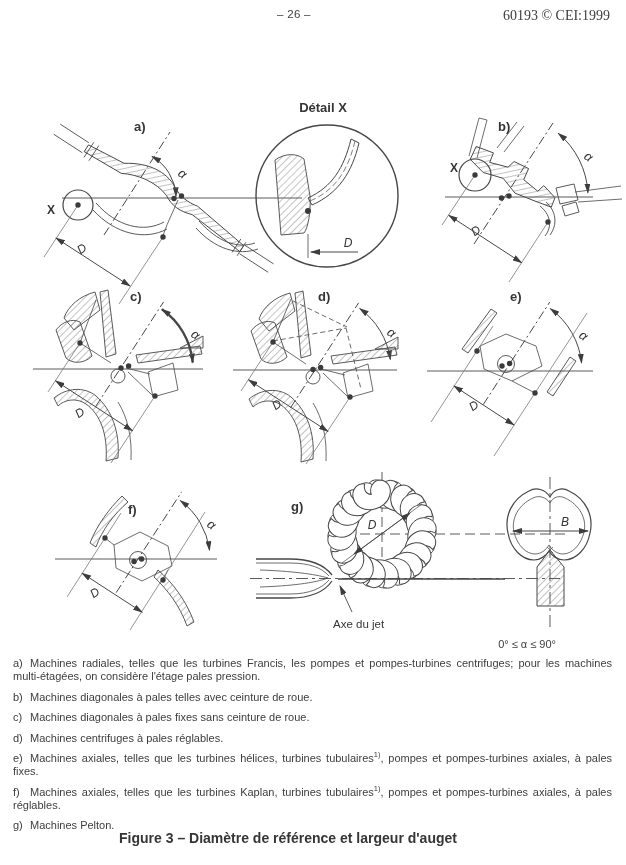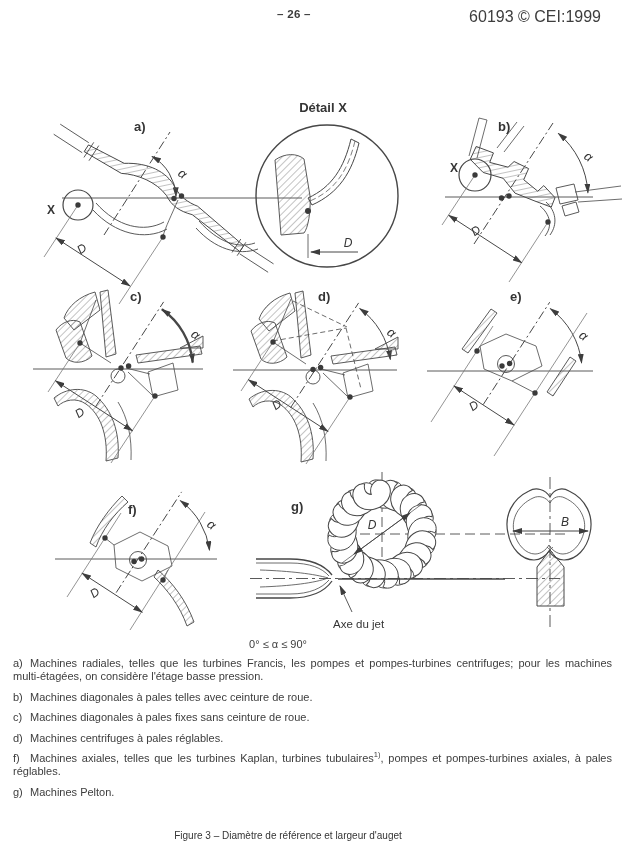--- a/index.html
+++ b/index.html
@@ -1,27 +1,27 @@
 <!DOCTYPE html>
 <html><head>
 <meta charset="utf-8">
 <style>
   html,body{margin:0;padding:0;background:#e8e8e8;}
   .page{position:relative;width:626px;height:865px;background:#ffffff;
         font-family:"Liberation Sans", sans-serif;color:#3d3d3d;overflow:hidden;margin:0 auto;}
-  .hdr-page{position:absolute;top:8px;left:277px;font-size:11.5px;letter-spacing:.3px;font-weight:bold;}
-  .hdr-ref{position:absolute;top:8px;right:25px;font-size:16px;}
+  .hdr-page{position:absolute;top:8px;left:277px;font-size:11.5px;letter-spacing:.3px;}
+  .hdr-ref{position:absolute;top:8px;right:16px;font-size:14px;font-family:Liberation Serif, serif;}
   .figure-svg{position:absolute;top:0;left:0;}
-  .constraint{position:absolute;top:638px;left:0;width:556px;text-align:center;font-size:11px;}
+  .constraint{position:absolute;top:638px;left:0;width:556px;text-align:right;font-size:11px;}
   .notes{position:absolute;top:657px;left:13px;width:599px;font-size:11px;line-height:13px;text-align:justify;}
   .note{margin-bottom:7.5px;}
   .nlab{display:inline-block;width:17px;}
   .note sup{font-size:7.5px;line-height:0;}
   .caption{position:absolute;top:830px;left:0;width:576px;text-align:center;
-           font-weight:normal;font-size:10px;color:#353535;}
+           font-weight:bold;font-size:14px;color:#353535;}
   svg text{fill:#353535;}
   .plabel{font-weight:bold;font-size:13px;}
   .xlabel{font-weight:bold;font-size:12px;}
   .dimlabel{font-style:italic;font-size:12px;}
   .alphalabel{font-style:italic;font-size:13px;}
   .plainlabel{font-size:11.5px;}
 </style>
 </head>
 <body>
 
@@ -292,23 +292,24 @@
       <line x1="547" y1="547" x2="553" y2="553" stroke-width="0.7"></line>
       <line x1="547" y1="553" x2="553" y2="547" stroke-width="0.7"></line>
       <line x1="513" y1="531" x2="588" y2="531" marker-start="url(#ar)" marker-end="url(#ar)"></line>
       <text class="dimlabel" x="561" y="526" stroke="none">B</text>
     </g>
   </svg>
 
   <div class="constraint">0° ≤ α ≤ 90°</div>
 
   <div class="notes">
-    <div class="note"><span class="nlab">a)</span><span>Machines radiales, telles que les turbines Francis, les pompes et pompes-turbines centrifuges; pour les machines multi-étagées, on considère l'étage basse pression.</span></div>
+    <div class="note"><span class="nlab">a)</span><span>Machines radiales, telles que les turbines Francis, les pompes et pompes-turbines centrifuges; pour les machines multi-étagées, on considère l'étage pales pression.</span></div>
     <div class="note"><span class="nlab">b)</span><span>Machines diagonales à pales telles avec ceinture de roue.</span></div>
     <div class="note"><span class="nlab">c)</span><span>Machines diagonales à pales fixes sans ceinture de roue.</span></div>
     <div class="note"><span class="nlab">d)</span><span>Machines centrifuges à pales réglables.</span></div>
+    <div class="note"><span class="nlab">e)</span><span>Machines axiales, telles que les turbines hélices, turbines tubulaires</span><sup>1)</sup><span>, pompes et pompes-turbines axiales, à pales fixes.</span></div>
     <div class="note"><span class="nlab">f)</span><span>Machines axiales, telles que les turbines Kaplan, turbines tubulaires</span><sup>1)</sup><span>, pompes et pompes-turbines axiales, à pales réglables.</span></div>
     <div class="note"><span class="nlab">g)</span><span>Machines Pelton.</span></div>
   </div>
 
   <div class="caption">Figure 3 – Diamètre de référence et largeur d'auget</div>
 
 </div>
 
 </body></html>

